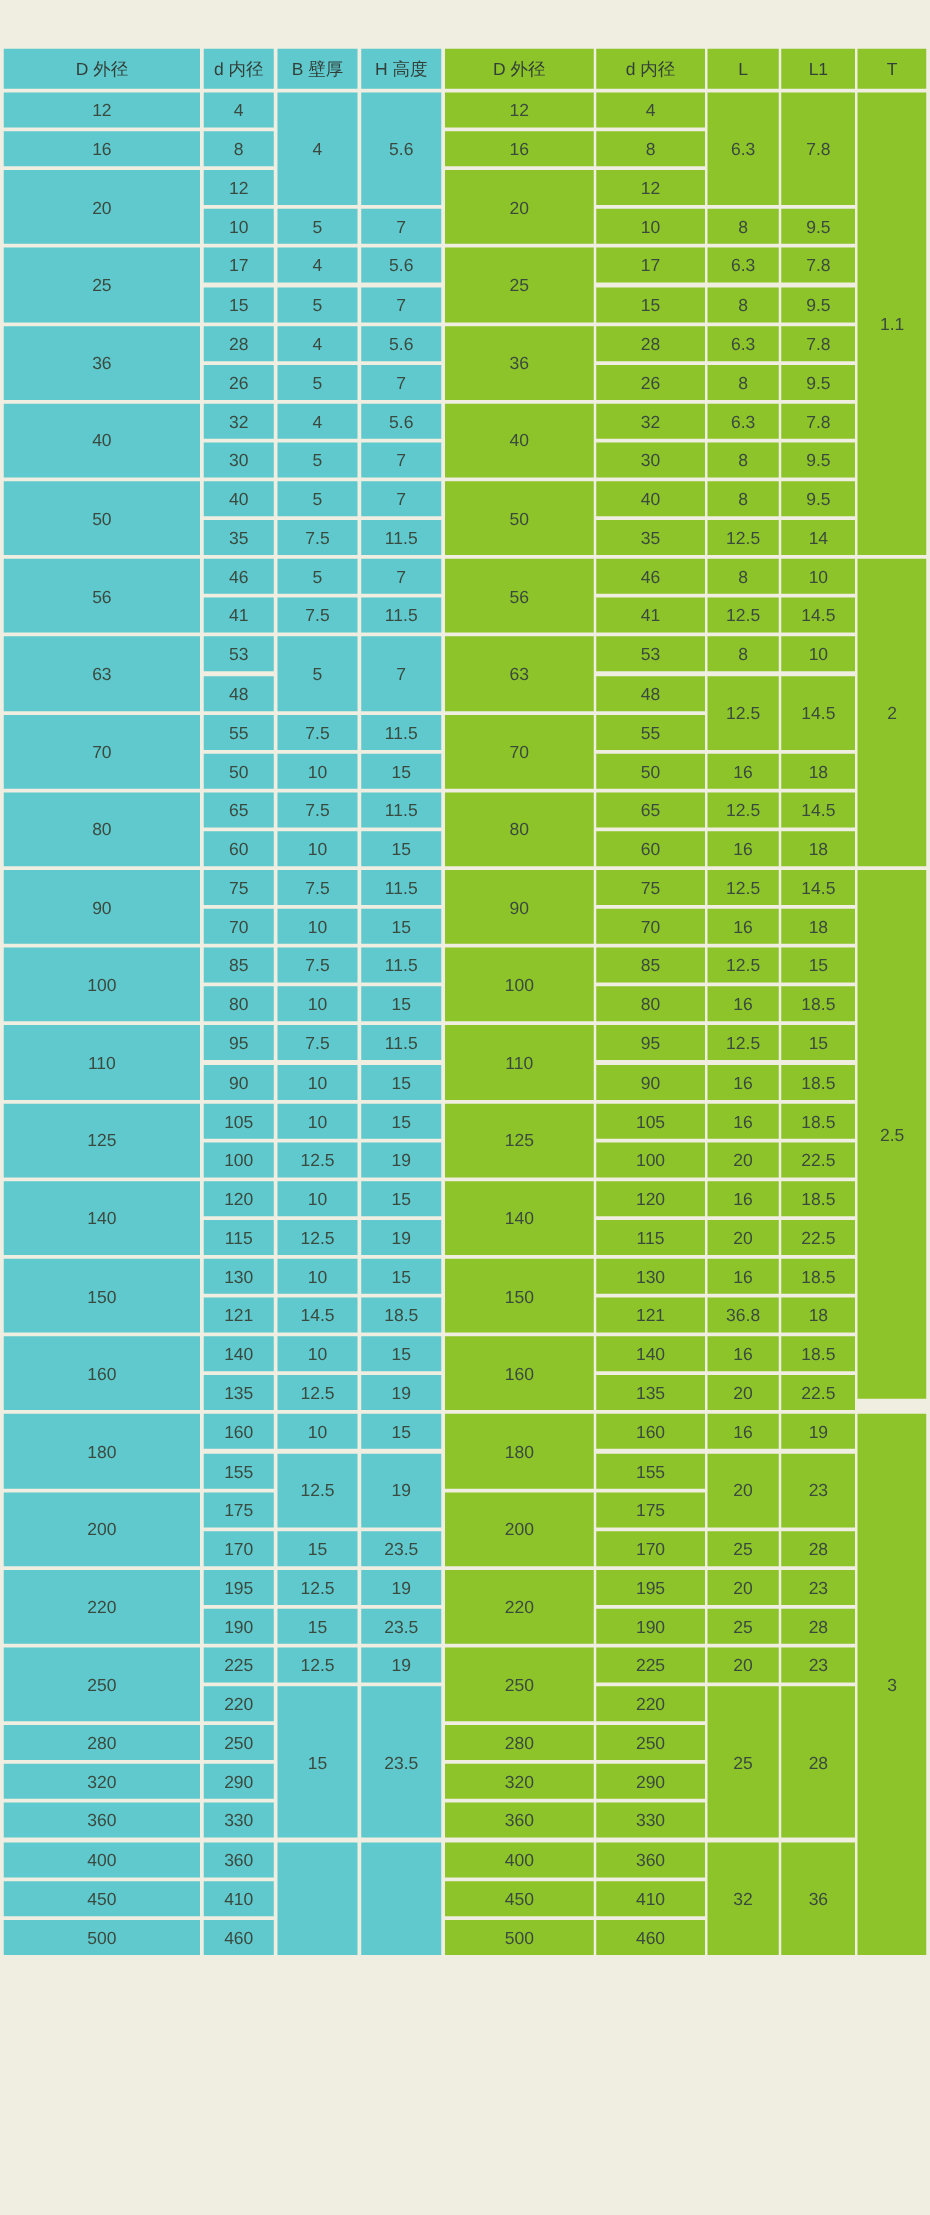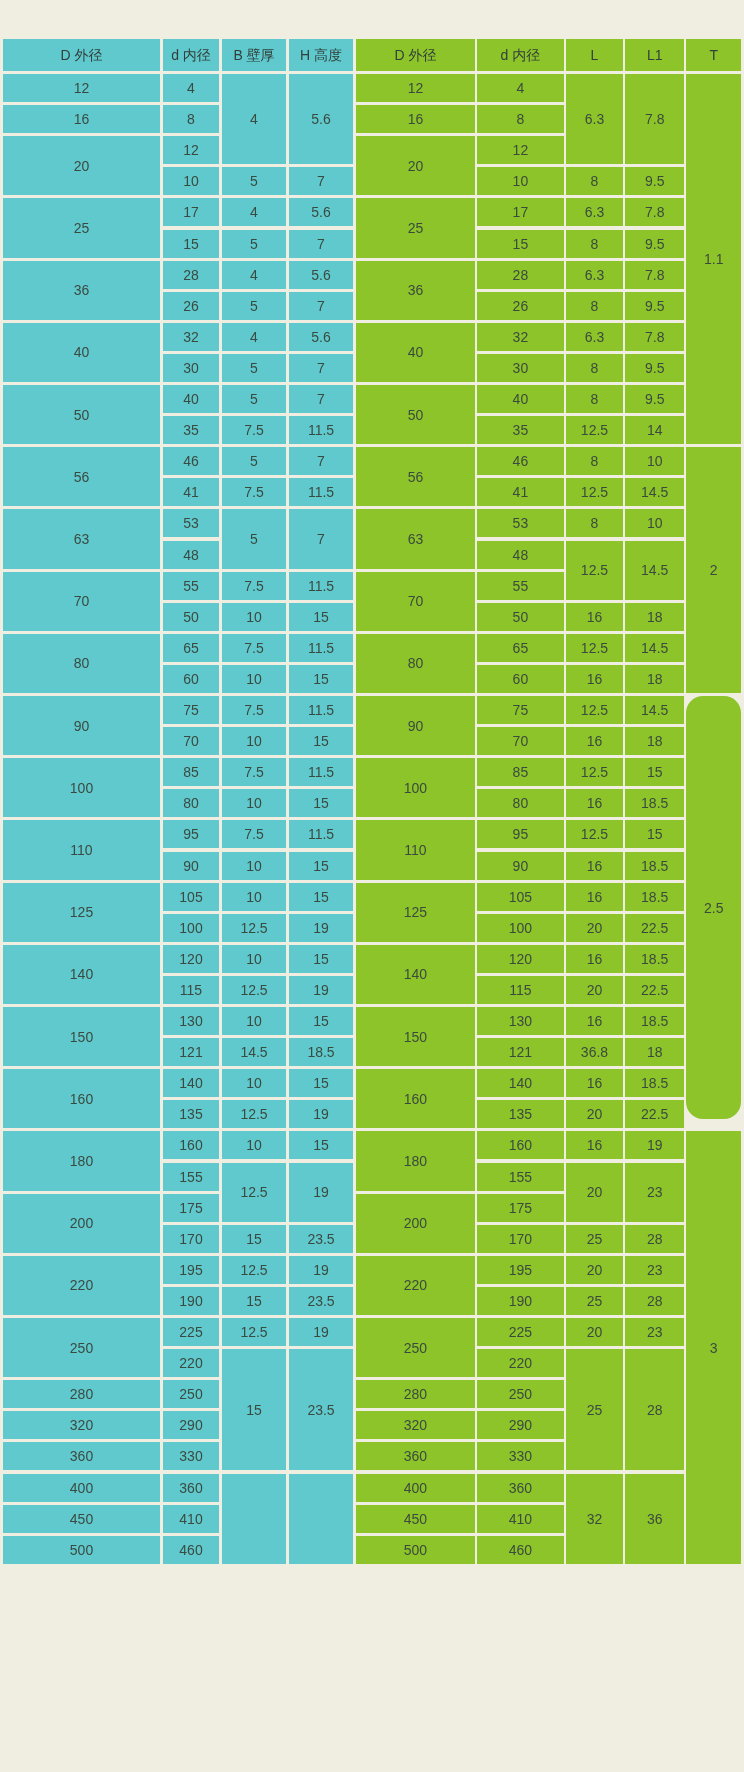--- a/index.html
+++ b/index.html
@@ -248,21 +248,21 @@
     <div class="cell green" style="left: 625.419px; top: 1131.4px; width: 58.6047px; height: 28.1px;">19</div>
     <div class="cell green" style="left: 625.419px; top: 1162.5px; width: 58.6047px; height: 59.2px;">23</div>
     <div class="cell green" style="left: 625.419px; top: 1224.7px; width: 58.6047px; height: 28.1px;">28</div>
     <div class="cell green" style="left: 625.419px; top: 1255.8px; width: 58.6047px; height: 28.1px;">23</div>
     <div class="cell green" style="left: 625.419px; top: 1286.9px; width: 58.6047px; height: 28.1px;">28</div>
     <div class="cell green" style="left: 625.419px; top: 1318px; width: 58.6047px; height: 28.1px;">23</div>
     <div class="cell green" style="left: 625.419px; top: 1349.1px; width: 58.6047px; height: 121.4px;">28</div>
     <div class="cell green" style="left: 625.419px; top: 1473.5px; width: 58.6047px; height: 90.3px;">36</div>
     <div class="cell green" style="left: 686.465px; top: 74px; width: 54.5349px; height: 370.2px;">1.1</div>
     <div class="cell green" style="left: 686.465px; top: 447.2px; width: 54.5349px; height: 245.8px;">2</div>
-    <div class="cell green" style="left: 686.465px; top: 696px; width: 54.5349px; height: 423px; border-radius: 17px;">2.5</div>
+    <div class="cell green" style="left: 686.465px; top: 696px; width: 54.5349px; height: 423px;">2.5</div>
     <div class="cell green" style="left: 686.465px; top: 1131.4px; width: 54.5349px; height: 432.4px;">3</div>
     <div class="cell cyan" style="left: 163px; top: 74px; width: 56px; height: 28.1px;">4</div>
     <div class="cell cyan" style="left: 163px; top: 105.1px; width: 56px; height: 28.1px;">8</div>
     <div class="cell cyan" style="left: 163px; top: 136.2px; width: 56px; height: 28.1px;">12</div>
     <div class="cell cyan" style="left: 163px; top: 167.3px; width: 56px; height: 28.1px;">10</div>
     <div class="cell cyan" style="left: 163px; top: 198.4px; width: 56px; height: 28.1px;">17</div>
     <div class="cell cyan" style="left: 163px; top: 229.5px; width: 56px; height: 28.1px;">15</div>
     <div class="cell cyan" style="left: 163px; top: 260.6px; width: 56px; height: 28.1px;">28</div>
     <div class="cell cyan" style="left: 163px; top: 291.7px; width: 56px; height: 28.1px;">26</div>
     <div class="cell cyan" style="left: 163px; top: 322.8px; width: 56px; height: 28.1px;">32</div>

